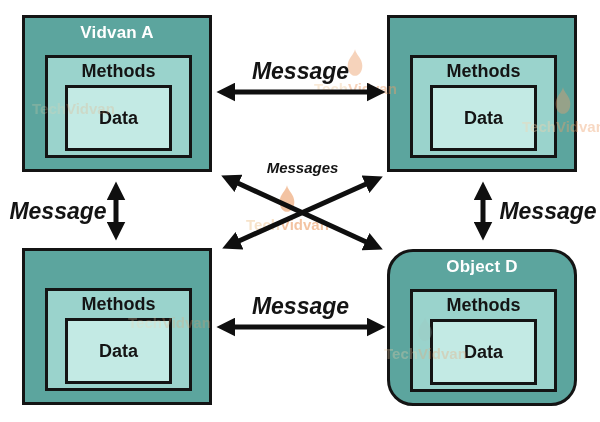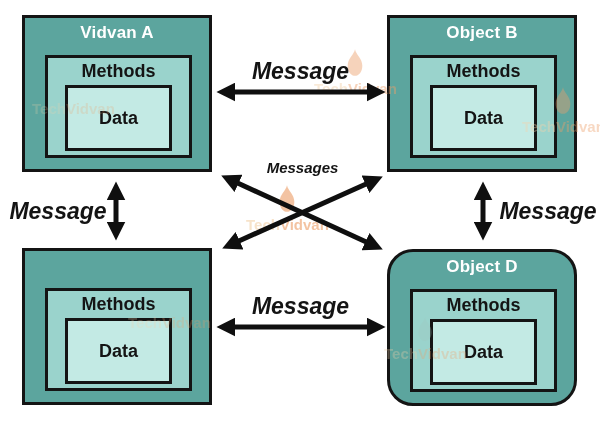--- a/index.html
+++ b/index.html
@@ -143,21 +143,20 @@
     <div class="obj-title">Vidvan A</div>
     <div class="methods">
       <div class="methods-title">Methods</div>
       <div class="data-box">
         <span>Data</span>
       </div>
     </div>
   </div>
 
   <div class="obj" id="obj-b">
-    <div class="obj-title">Object B</div>
     <div class="methods">
       <div class="methods-title">Methods</div>
       <div class="data-box">
         <span>Data</span>
       </div>
     </div>
   </div>
 
   <div class="obj" id="obj-c">
     <div class="methods">

